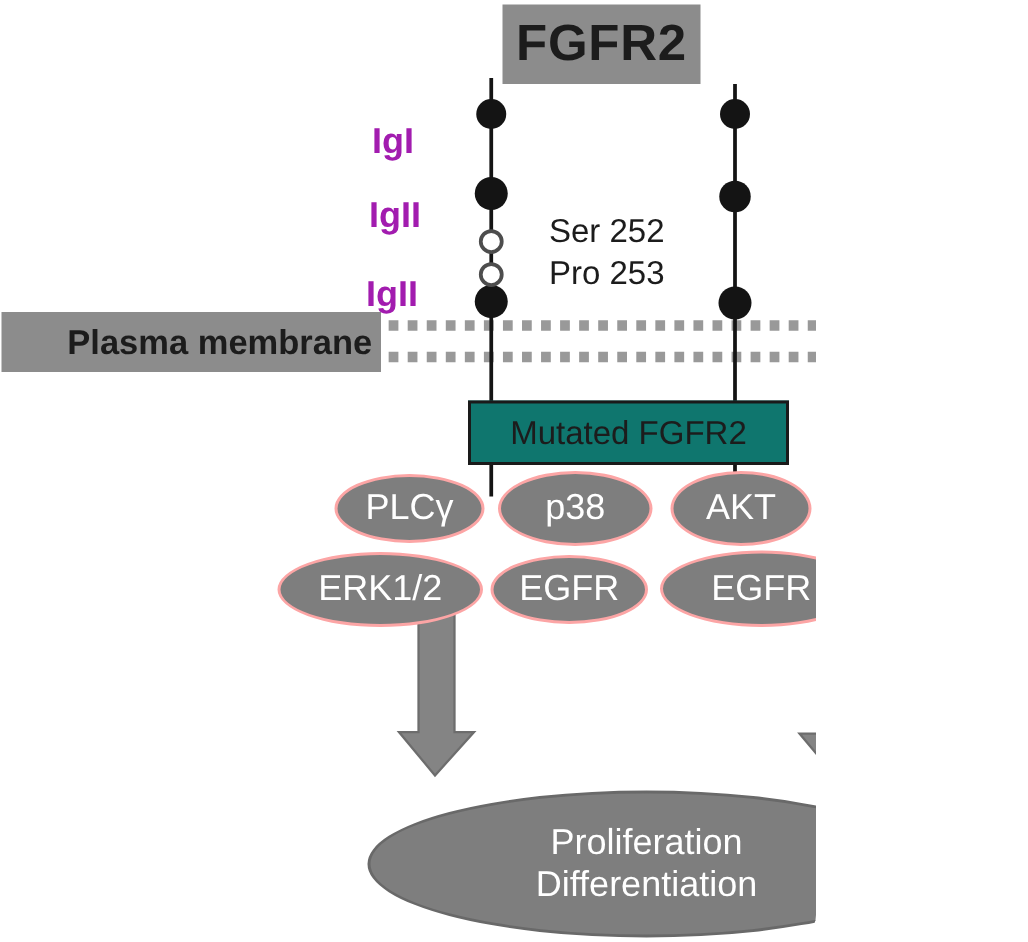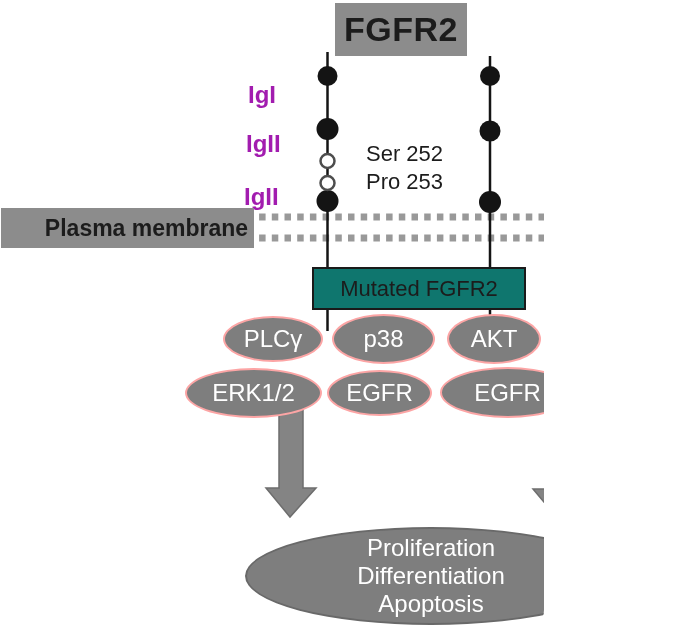--- a/index.html
+++ b/index.html
@@ -123,16 +123,15 @@
   <div class="abs node" style="left:447px; top:314px; width:94px; height:50px;">AKT</div>
 
   <div class="abs node" style="left:185px; top:368px; width:137px; height:50px;">ERK1/2</div>
   <div class="abs node" style="left:327px; top:370px; width:105px; height:46px;">EGFR</div>
   <div class="abs node" style="left:440px; top:367px; width:135px; height:51px;">EGFR</div>
   <div class="abs node" style="left:585px; top:370px; width:92px; height:45px;font-weight:bold;">PKC</div>
 
   <div id="outcomes-ellipse" class="abs" style="left:245px; top:527px; width:372px; height:98px;">
     <div>Proliferation</div>
     <div>Differentiation</div>
-    <div>Apoptosis</div>
   </div>
 
 </div>
 
 </body></html>

